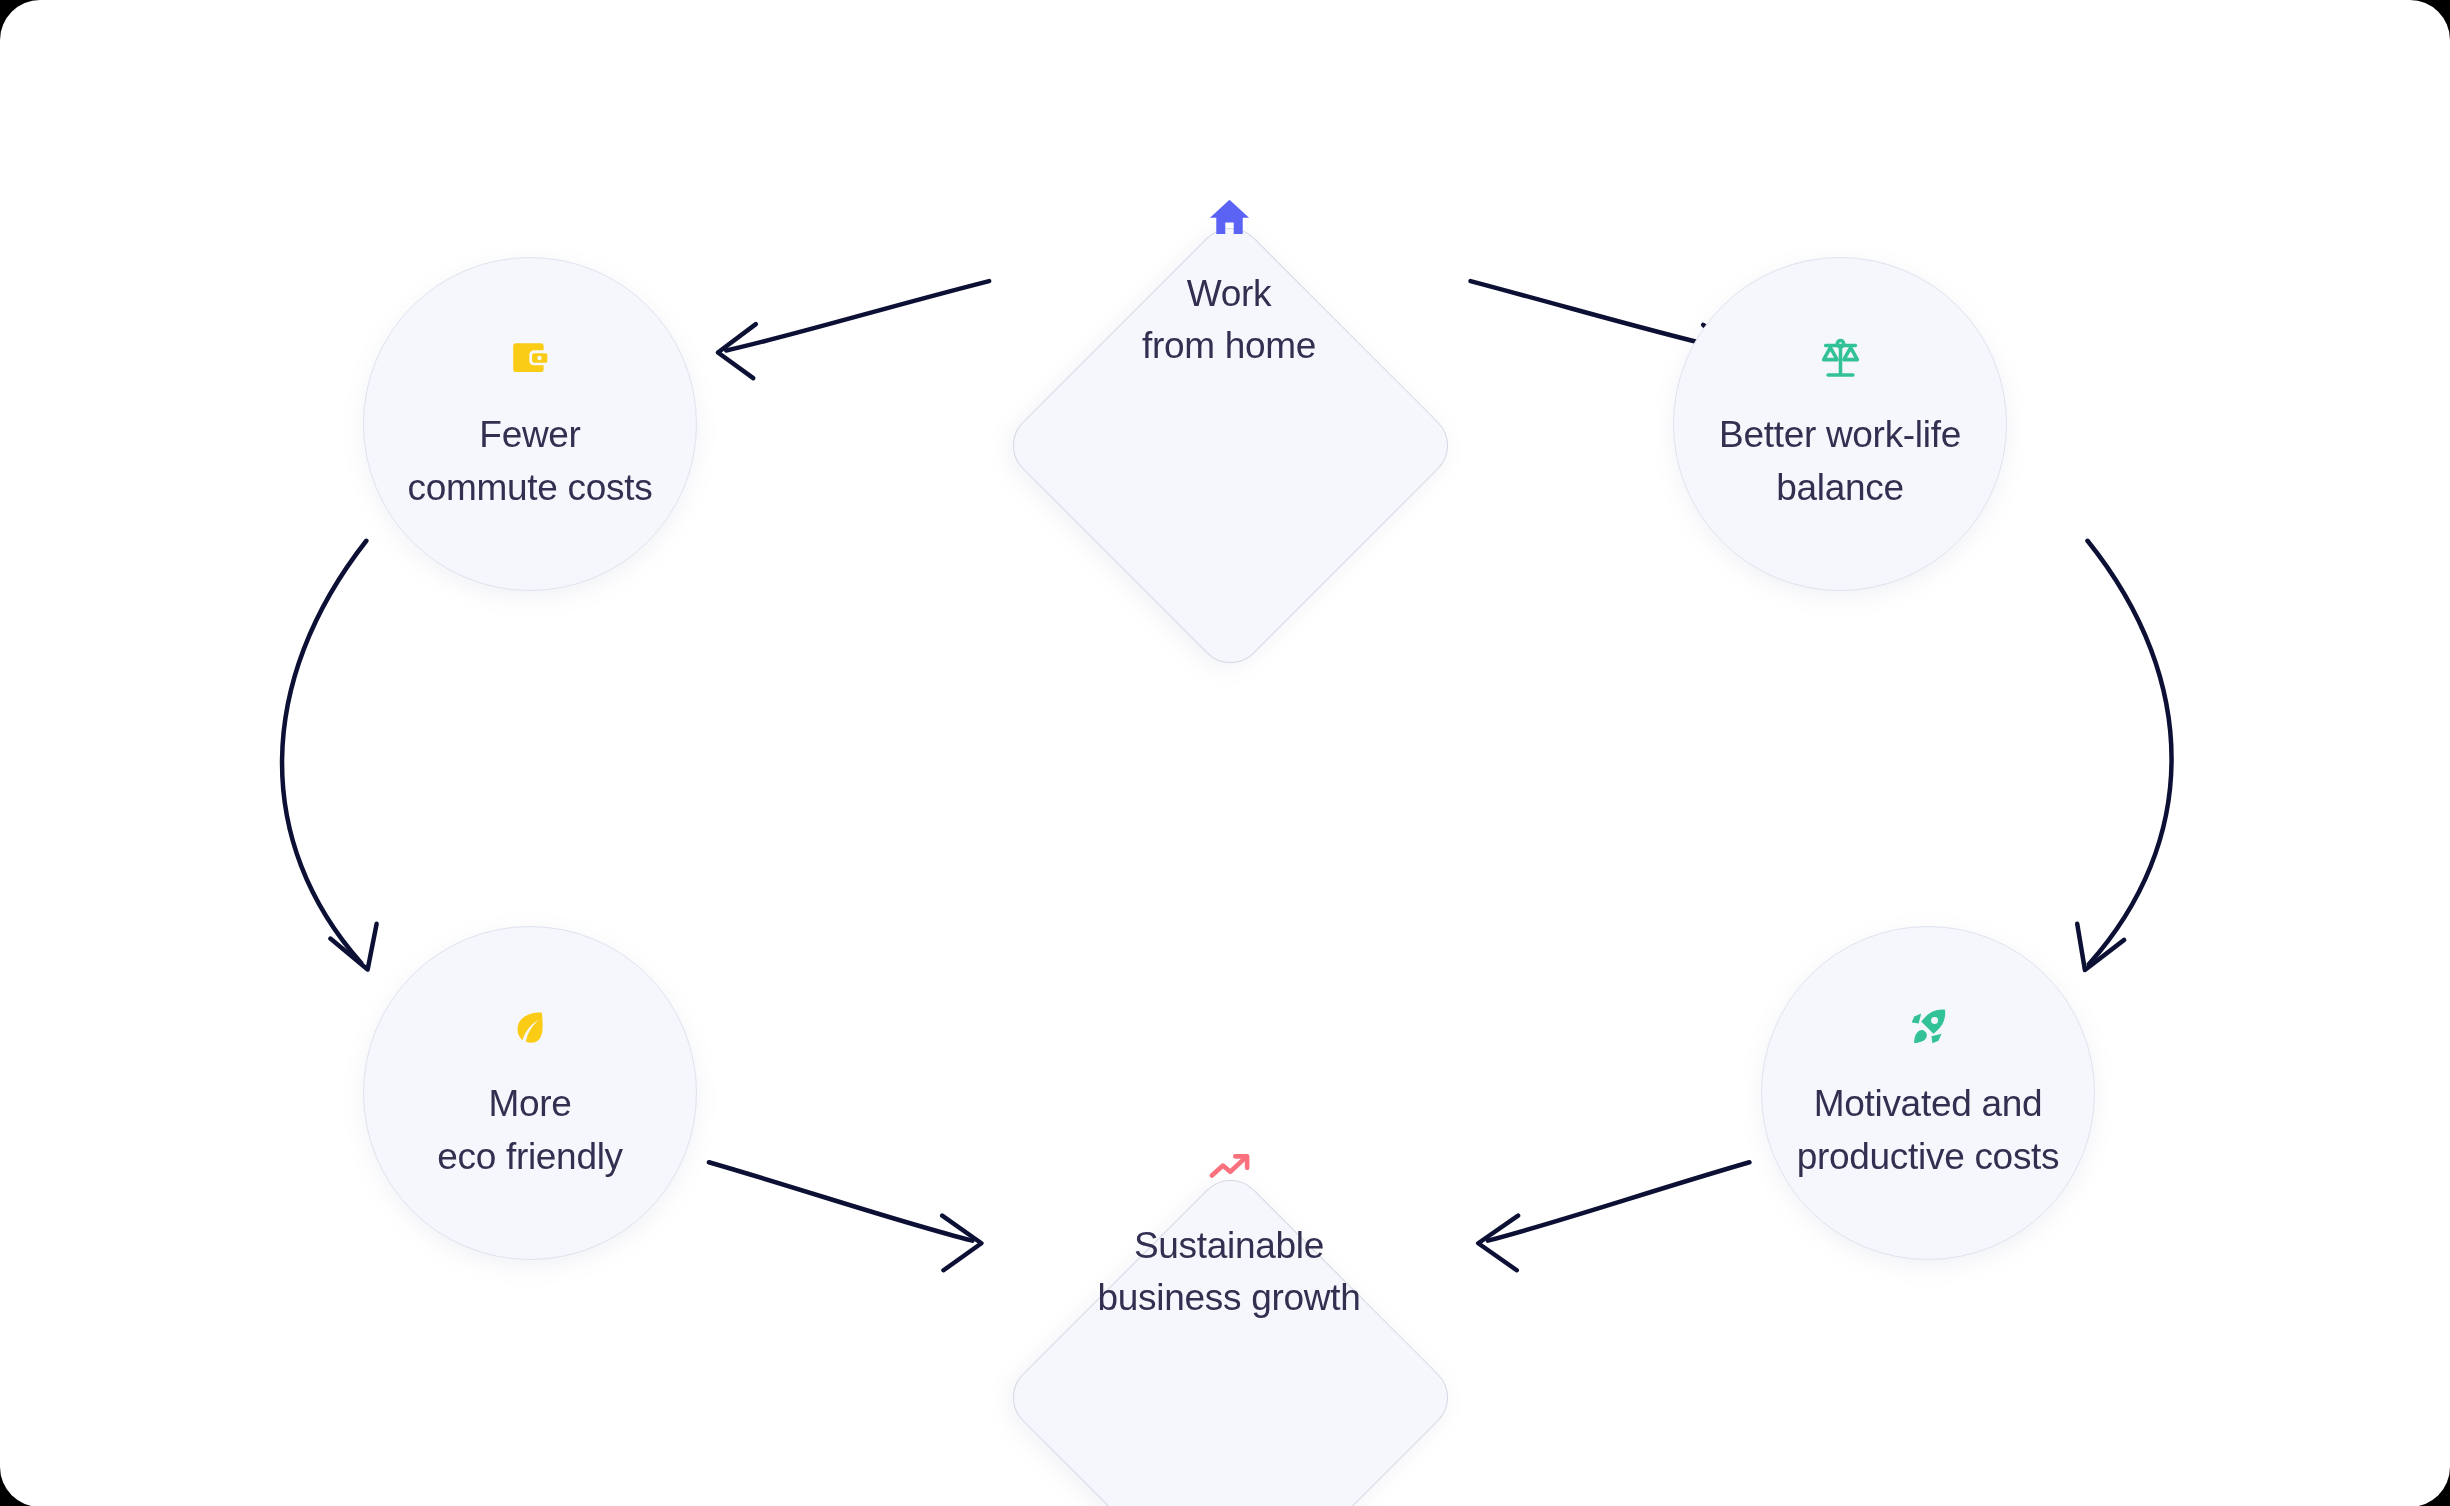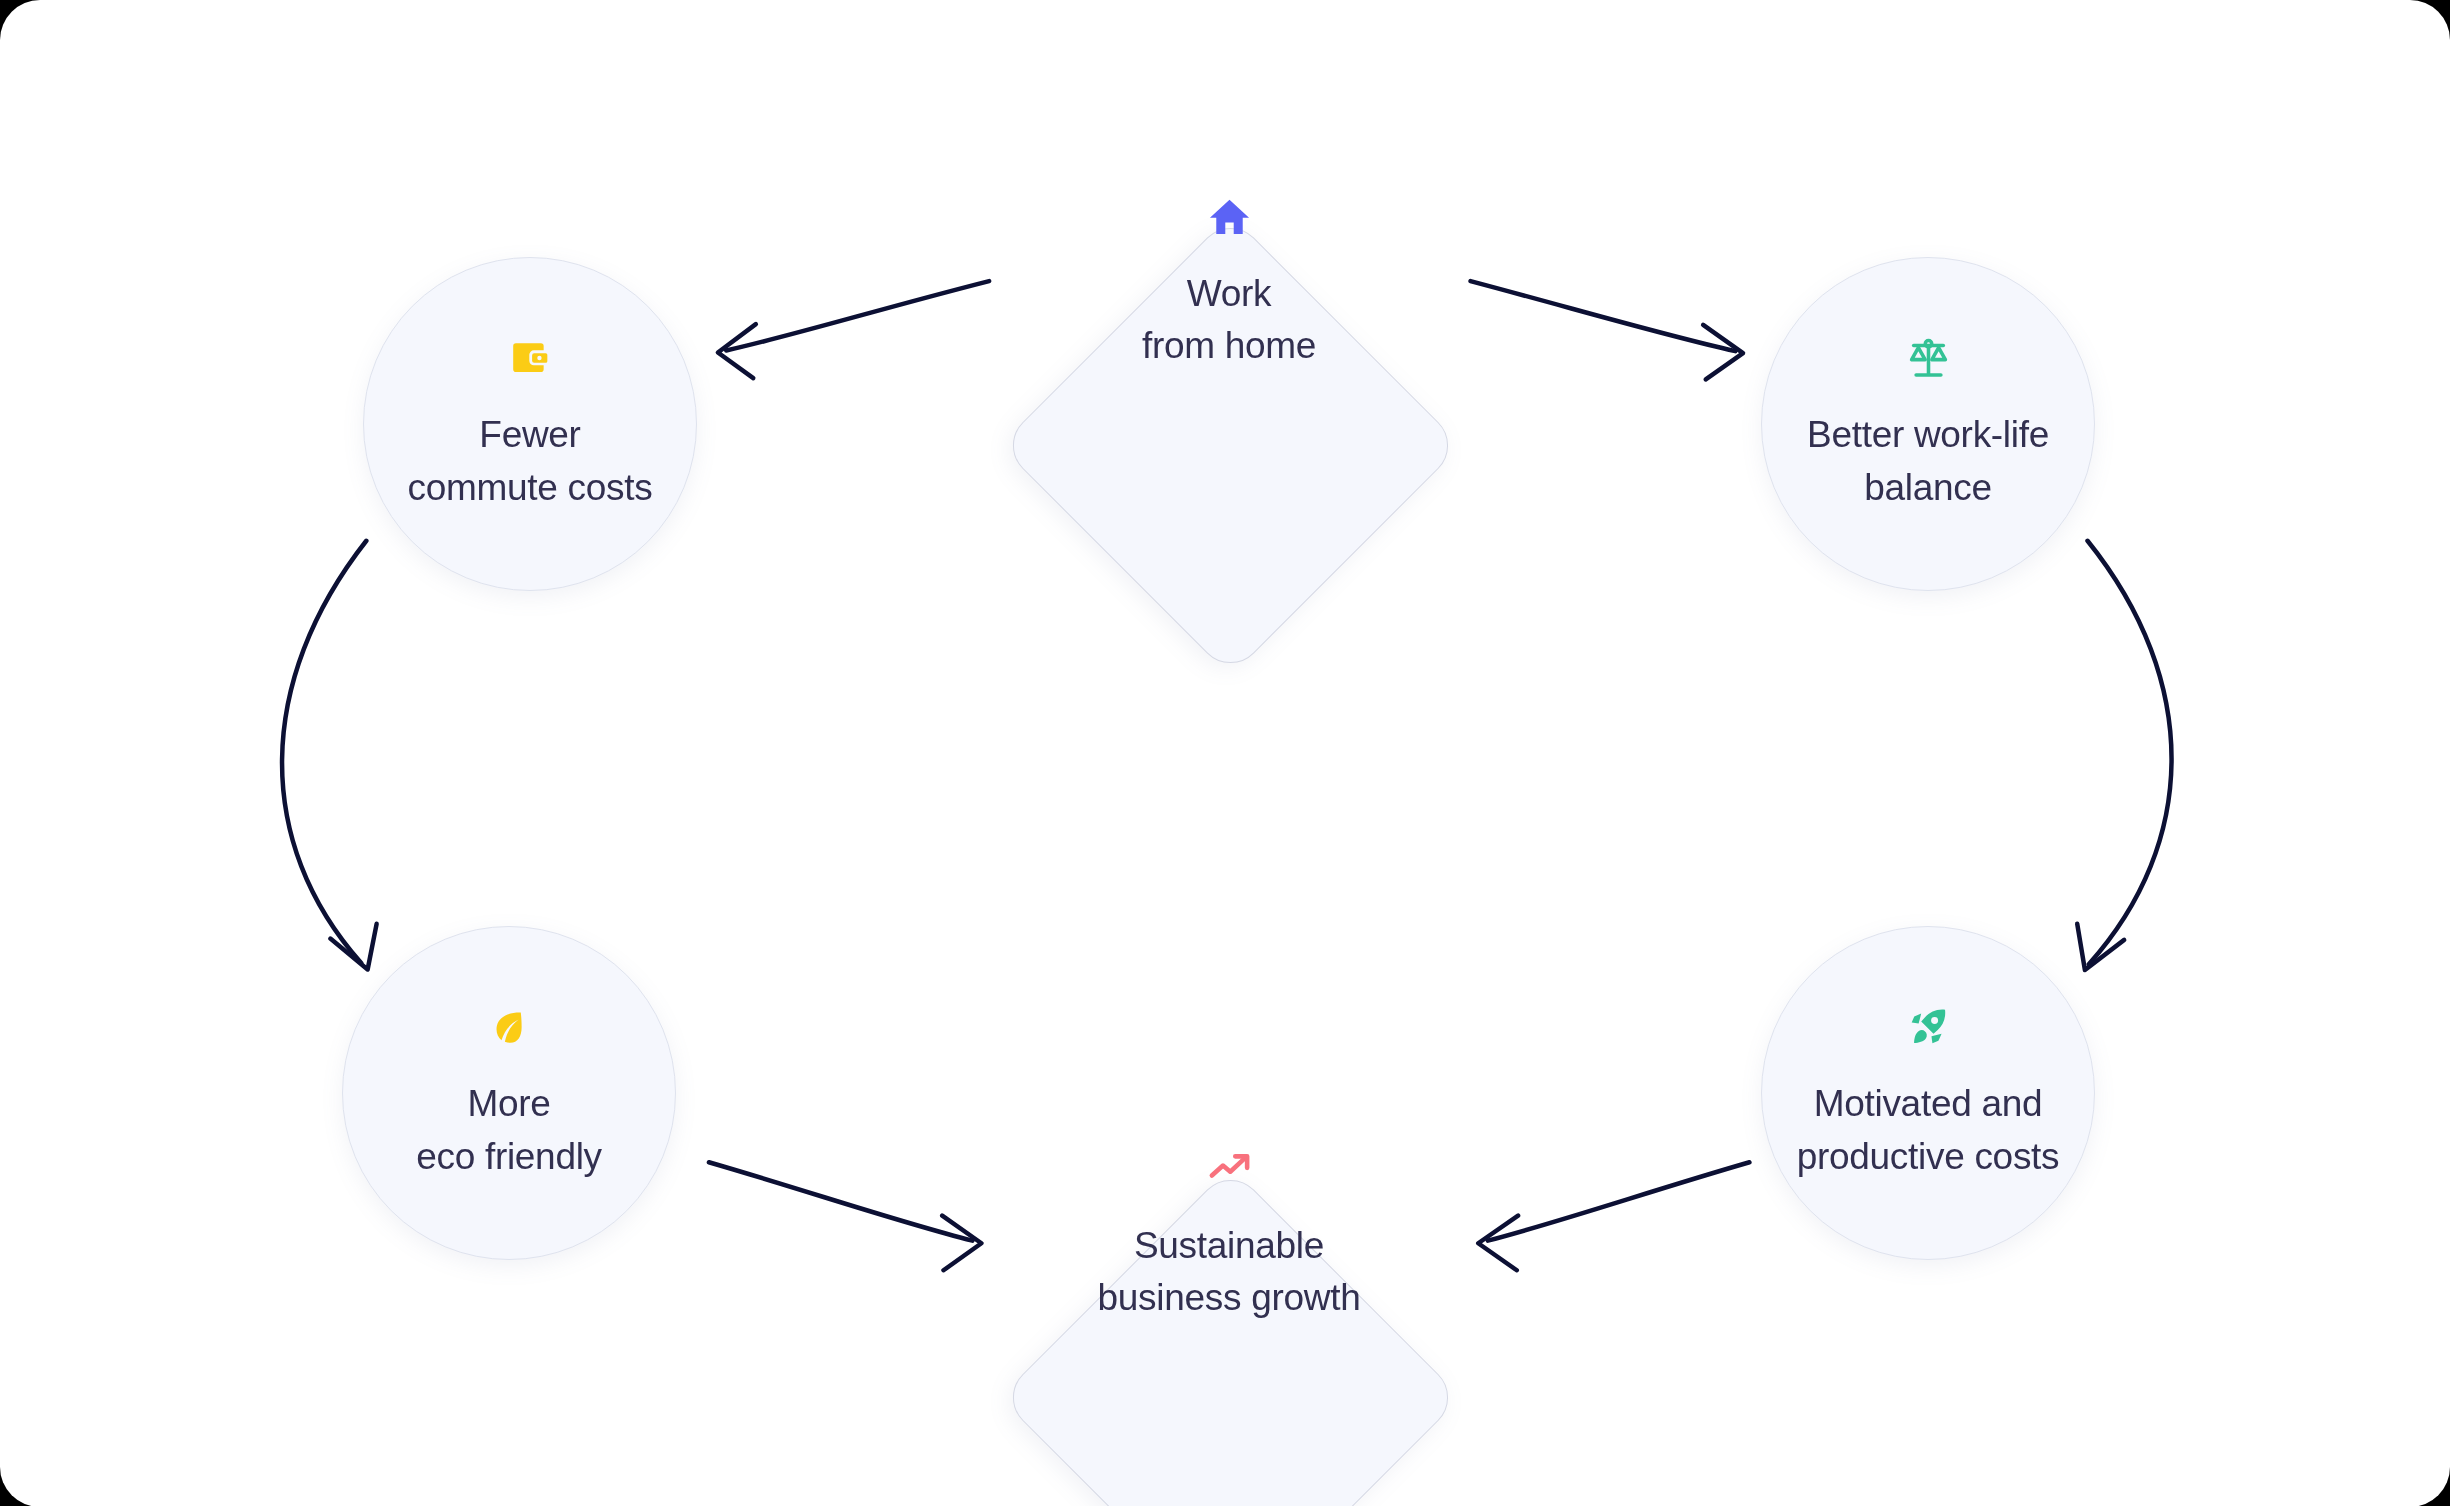--- a/index.html
+++ b/index.html
@@ -68,22 +68,22 @@
     line-height: 1.42;
     text-align: center;
     letter-spacing: -0.3px;
     white-space: pre-line;
     font-weight: 400;
     margin-top: 10px;
   }
   
   #node-work-from-home { left: 1229px; top: 282px; }
   #node-fewer-commute-costs { left: 530px; top: 424px; }
-  #node-better-work-life-balance { left: 1928px; top: 424px; }
-  #node-more-eco-friendly { left: 509px; top: 1093px; }
+  #node-better-work-life-balance { left: 1840px; top: 424px; }
+  #node-more-eco-friendly { left: 530px; top: 1093px; }
   #node-motivated-productive-staff { left: 1928px; top: 1093px; }
   #node-sustainable-business-growth { left: 1229px; top: 1234px; }
   .centered {
     transform: translate(-50%, -50%);
   }
   .centered-diamond {
     transform: translate(-50%, -50%);
   }
   .diamond-slot {
     position: absolute;

